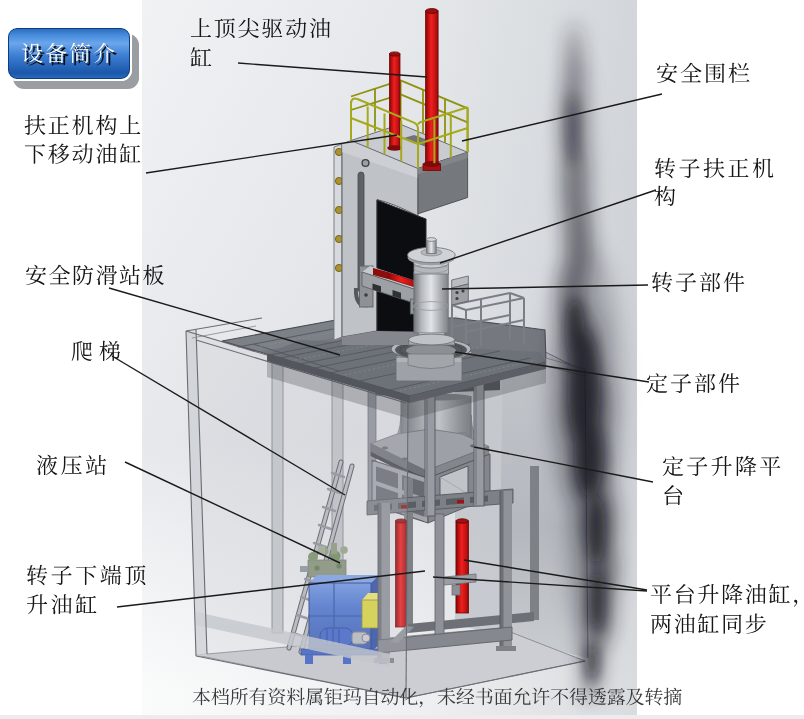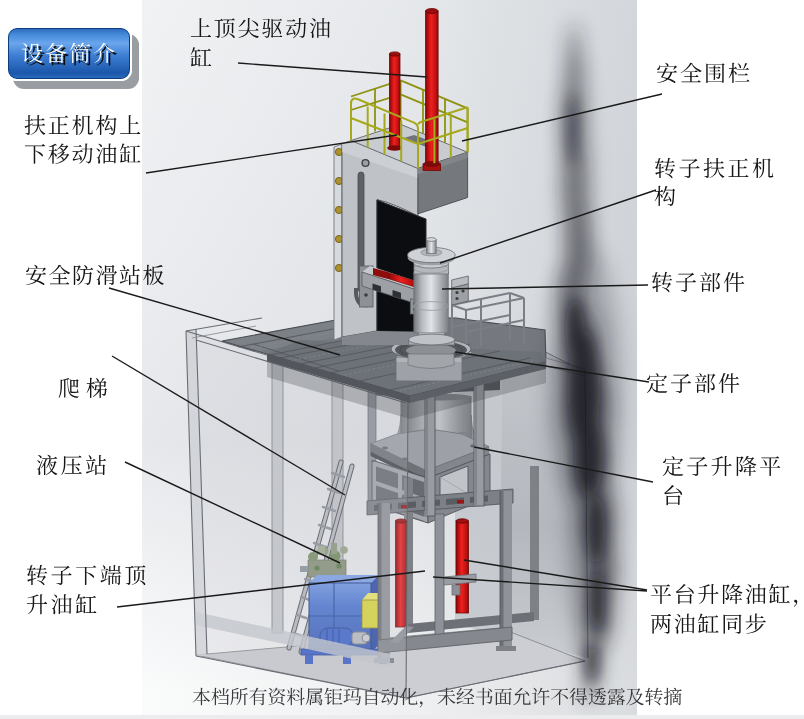--- a/index.html
+++ b/index.html
@@ -584,21 +584,21 @@
     </div>
 <div class="callout" style="left: 650.7px; top: 270.66px;">
   <span class="raw" style="font-size:22px">转子部件</span>
 <svg width="100" height="34">
         <path d="M312 75 219 46C209 89 193 151 173 217H46L54 246H165C140 328 113 412 91 471C75 476 58 483 47 489L117 547L150 513H239V680C159 698 92 712 54 718L100 804C109 801 118 792 122 780L239 737V959H249C282 959 302 944 303 939V712C372 685 428 662 474 643L470 627L303 666V513H430C443 513 453 508 455 497C427 470 381 434 381 434L341 484H303V349C327 346 335 337 338 323L244 312V484H151C175 417 204 328 229 246H425C439 246 448 241 451 230C419 202 370 164 370 164L327 217H238C252 170 264 127 273 93C296 96 307 86 312 75ZM854 167 814 216H678C689 167 698 122 704 86C727 88 738 78 743 67L648 37C641 83 629 147 615 216H465L473 245H609L574 396H419L427 425H567C555 474 543 519 532 555C517 561 501 568 490 575L562 631L595 597H794C770 655 729 736 697 792C649 769 587 747 508 729L499 742C602 787 745 879 797 957C860 980 871 886 717 803C771 746 836 664 870 608C892 607 903 606 911 598L837 527L794 568H593L630 425H940C954 425 963 420 965 409C937 381 890 344 890 344L848 396H637L672 245H902C914 245 923 240 926 229C899 202 854 167 854 167Z" fill="#161616" transform="translate(0,0) scale(0.022)"></path>
         <path d="M147 127 156 156H725C674 207 597 274 526 320L471 314V479H45L54 509H471V851C471 870 464 877 440 877C412 877 263 866 263 866V882C325 889 360 898 380 909C399 920 407 936 411 958C524 947 538 911 538 857V509H931C945 509 956 504 958 493C920 459 860 413 860 413L807 479H538V351C561 348 571 339 573 325L554 323C652 281 755 215 824 166C846 164 859 162 868 155L788 82L740 127Z" fill="#161616" transform="translate(24,0) scale(0.022)"></path>
         <path d="M235 40 224 47C254 78 285 133 288 176C348 226 411 99 235 40ZM488 136 442 190H64L72 220H544C558 220 568 215 570 204C538 174 488 136 488 136ZM146 250 133 255C160 301 191 374 194 429C252 483 316 358 146 250ZM516 393 471 450H376C418 398 460 335 482 294C503 297 514 287 517 277L417 239C406 288 379 383 355 450H48L56 479H574C587 479 598 474 600 463C568 433 516 393 516 393ZM197 831V613H432V831ZM135 551V947H145C177 947 197 933 197 927V861H432V928H442C472 928 495 913 495 909V617C515 614 526 608 532 600L461 544L429 583H209ZM626 81V959H636C669 959 689 942 689 937V150H852C825 236 780 361 752 427C842 510 879 590 879 668C879 711 868 734 846 744C837 749 831 750 819 750C798 750 749 750 721 750V767C750 770 773 775 783 783C792 791 797 811 797 832C906 828 945 780 944 682C944 598 899 509 776 424C822 360 890 234 925 166C948 166 963 164 971 156L894 79L850 120H702Z" fill="#161616" transform="translate(48,0) scale(0.022)"></path>
         <path d="M594 53V274H442C459 233 475 190 488 146C510 147 521 138 525 127L423 95C397 245 343 391 283 488L297 498C347 448 392 381 428 304H594V547H287L295 577H594V957H607C633 957 660 942 660 932V577H942C956 577 965 572 968 561C935 529 881 487 881 487L833 547H660V304H913C927 304 937 299 939 288C907 256 854 214 854 214L807 274H660V93C686 89 694 79 697 65ZM255 43C206 232 119 422 34 542L48 552C92 509 134 456 172 396V957H184C209 957 237 941 238 935V340C255 337 264 330 267 321L225 305C261 240 292 169 319 96C341 98 353 89 357 78Z" fill="#161616" transform="translate(72,0) scale(0.022)"></path>
       </svg>
     </div>
-<div class="callout" style="left: 58px; top: 340.46px; margin-top: 37px;">
+<div class="callout" style="left: 71px; top: 340.46px;">
   <span class="raw" style="font-size:22px">爬梯</span>
 <svg width="60" height="34">
         <path d="M118 108V357C118 545 113 762 32 946L48 957C173 777 178 528 178 358V158C211 155 244 150 277 145V936H287C315 936 337 920 337 915V136L430 117C435 747 501 910 891 957C898 921 924 907 959 902L961 890C541 860 461 720 450 113L490 103C512 112 529 112 538 104L467 41C404 69 291 107 189 133ZM612 170H698V400H612ZM552 140V656C552 709 570 725 648 725H754C908 725 942 714 942 685C942 672 935 666 913 658L910 538H896C887 589 876 641 869 655C864 663 859 665 848 666C834 668 800 668 755 668H657C617 668 612 661 612 641V429H842V472H851C871 472 902 457 902 451V181C922 177 938 169 944 161L867 103L832 140H624L552 109ZM755 170H842V400H755Z" fill="#161616" transform="translate(0,0) scale(0.022)"></path>
         <path d="M465 48 454 55C489 93 528 156 536 206C599 255 656 122 465 48ZM686 934V582H867C863 702 853 762 840 776C833 781 826 782 812 782C796 782 753 779 728 777L727 795C752 799 776 805 785 814C796 824 798 840 798 857C830 857 858 850 879 832C911 806 924 739 929 589C948 586 959 582 966 574L894 515L858 553H686V419H836V457H846C866 457 897 443 898 437V260C917 256 933 249 939 241L861 182L826 220H713C756 181 801 132 829 96C849 99 863 92 868 80L768 42C748 95 715 168 686 220H624H399L408 250H624V389H515L438 353C433 401 419 486 407 541C393 546 377 553 367 560L436 614L466 582H577C525 701 437 811 323 891L334 907C460 840 559 750 624 639V955H634C666 955 686 939 686 934ZM465 553C474 512 484 460 491 419H624V553ZM686 389V250H836V389ZM332 220 289 276H253V77C278 73 286 63 288 48L191 38V276H42L50 306H176C151 454 105 602 33 718L47 732C109 659 156 576 191 485V960H204C226 960 253 944 253 934V397C283 432 315 482 326 519C383 560 431 447 253 377V306H384C398 306 407 301 410 290C380 260 332 220 332 220Z" fill="#161616" transform="translate(27.8,0) scale(0.022)"></path>
       </svg>
     </div>
 <div class="callout" style="left: 622px; top: 372.06px; margin-left: 24px;">
   <span class="raw" style="font-size:22px">定子部件</span>
 <svg width="100" height="34">
         <path d="M437 41 427 48C463 79 498 134 504 179C573 230 636 86 437 41ZM169 147 152 148C157 212 118 269 78 290C56 303 42 324 50 347C62 373 100 374 126 356C156 336 183 294 183 229H837C826 263 810 306 798 333L810 340C846 315 895 273 920 241C940 239 951 238 959 232L879 155L835 199H180C178 183 175 165 169 147ZM758 316 712 371H159L167 401H466V846C381 820 321 769 277 673C294 630 306 586 315 543C336 542 348 535 352 521L249 499C229 657 170 838 35 947L46 958C155 894 223 799 266 699C347 896 474 938 704 938C759 938 874 938 923 938C924 911 938 890 964 885V870C900 872 767 872 710 872C642 872 583 869 532 861V615H814C828 615 838 610 841 599C807 568 753 527 753 527L707 586H532V401H819C833 401 843 396 846 385C812 355 758 316 758 316Z" fill="#161616" transform="translate(0,0) scale(0.022)"></path>

